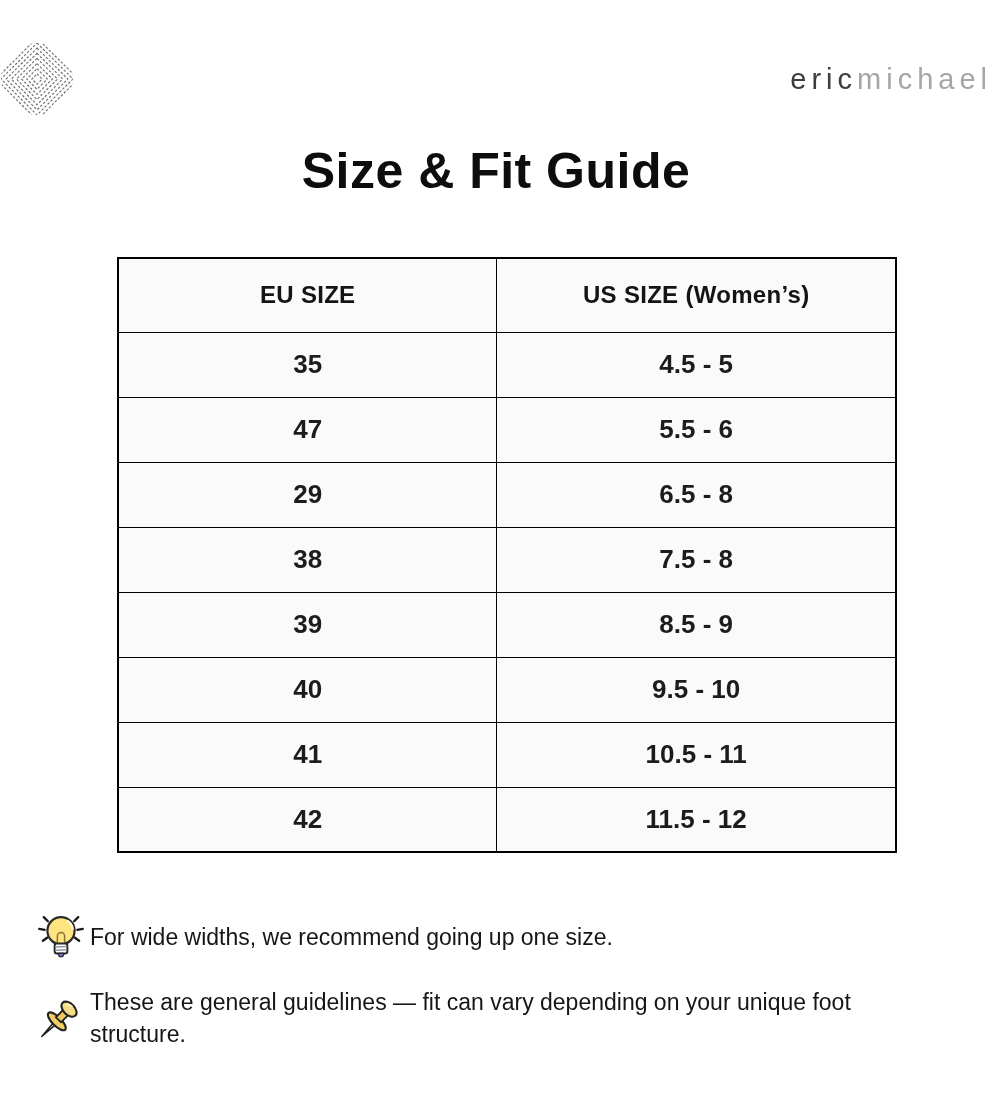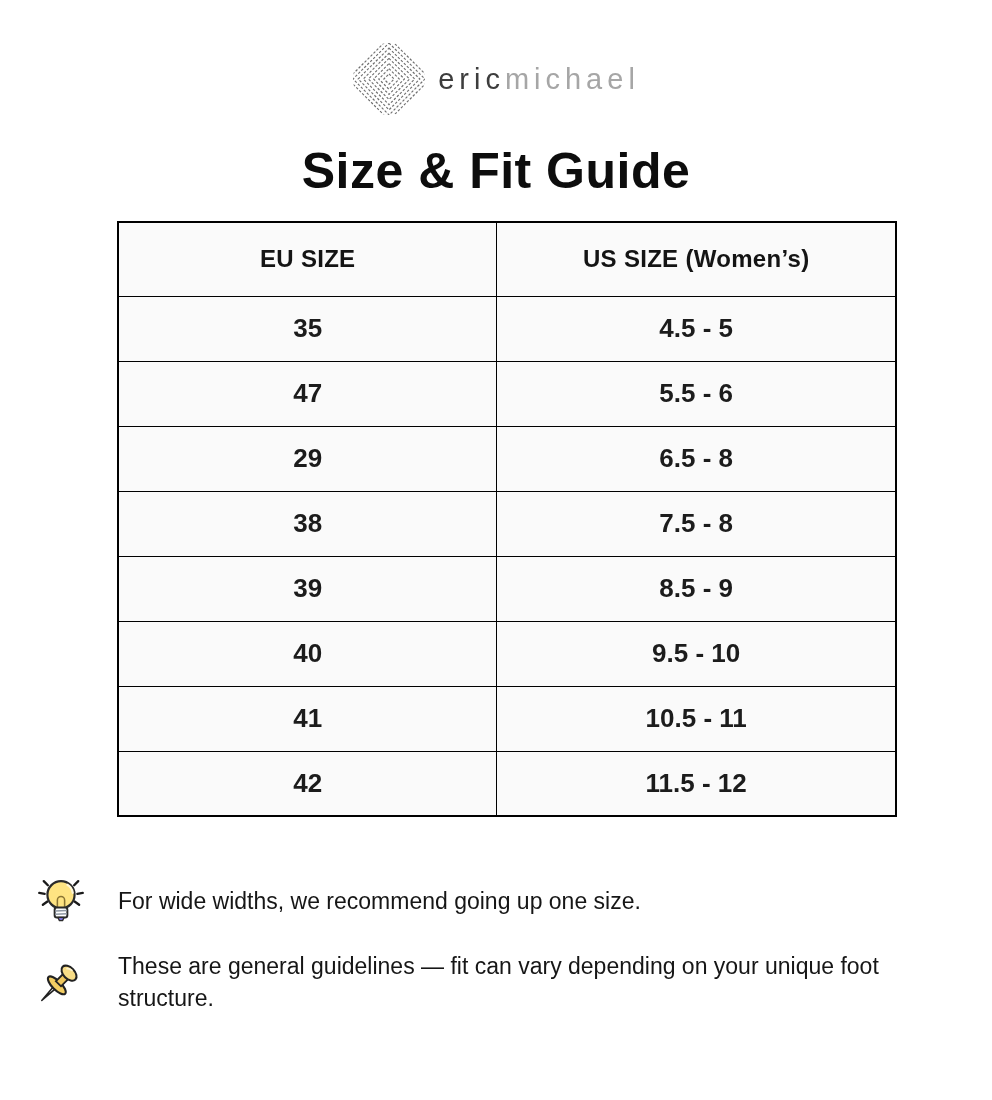--- a/index.html
+++ b/index.html
@@ -16,21 +16,21 @@
     height: 1100px;
     margin: 0 auto;
     background: #ffffff;
     overflow: hidden;
   }
 
   
   .brand {
     display: flex;
     align-items: center;
-    justify-content: center;
+    justify-content: space-between;
     padding-top: 42px;
     gap: 12px;
   }
   .brand-icon svg { display: block; }
   .brand-text {
     font-size: 29px;
     letter-spacing: 5px;
     white-space: nowrap;
   }
   .brand-eric { color: #3d3d3d; font-weight: 400; }
@@ -43,21 +43,21 @@
     font-size: 50px;
     line-height: 1.0;
     font-weight: 700;
     color: #0d0d0d;
     letter-spacing: 0.5px;
   }
 
   
   table.size-table {
     width: 780px;
-    margin: 25px 95px 0 117px;
+    margin: 61px 95px 0 117px;
     border-collapse: collapse;
     border: 2px solid #000000;
     background: #be185d;
   }
   table.size-table th,
   table.size-table td {
     border: 1px solid #000000;
     text-align: center;
     vertical-align: middle;
     background: #fafafa;
@@ -78,21 +78,21 @@
   col.col-eu { width: 380px; }
   col.col-us { width: 400px; }
 
   
   .tips {
     margin: 54px 0 0 32px;
   }
   .tip {
     display: flex;
     align-items: center;
-    gap: 28px;
+    gap: 0;
     margin-bottom: 18px;
   }
   .tip-icon { flex: 0 0 auto; width: 58px; display: flex; justify-content: center; }
   .tip-icon svg { display: block; }
   .tip-text {
     margin: 0;
     font-size: 23px;
     line-height: 1.38;
     color: #161616;
     max-width: 820px;

